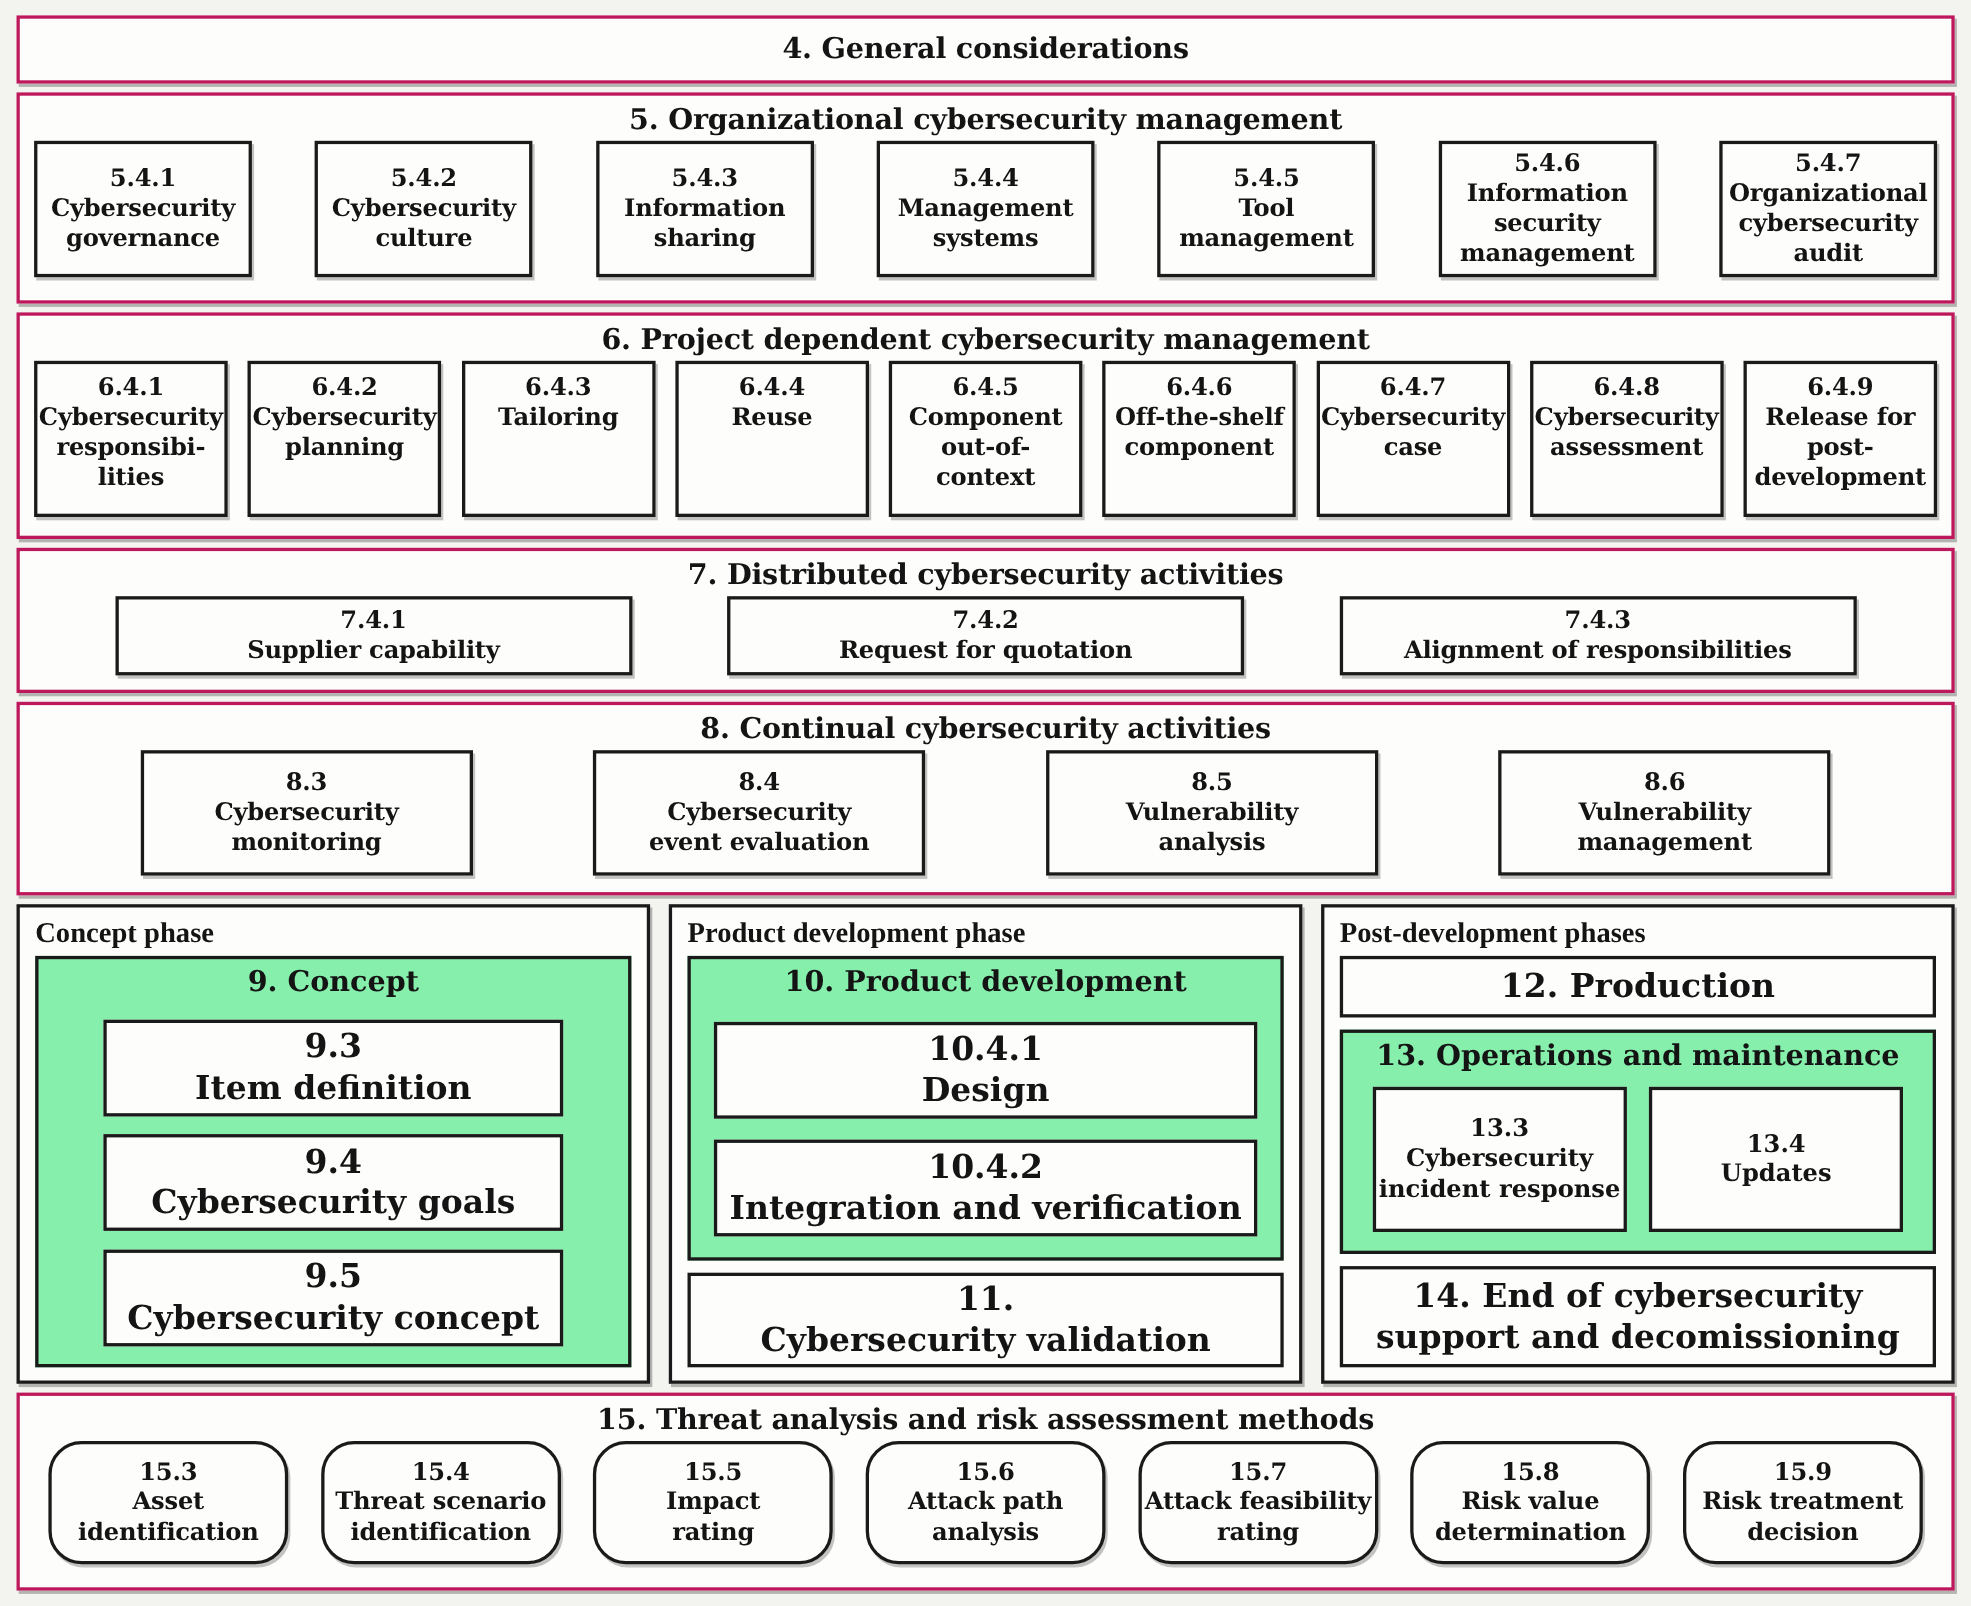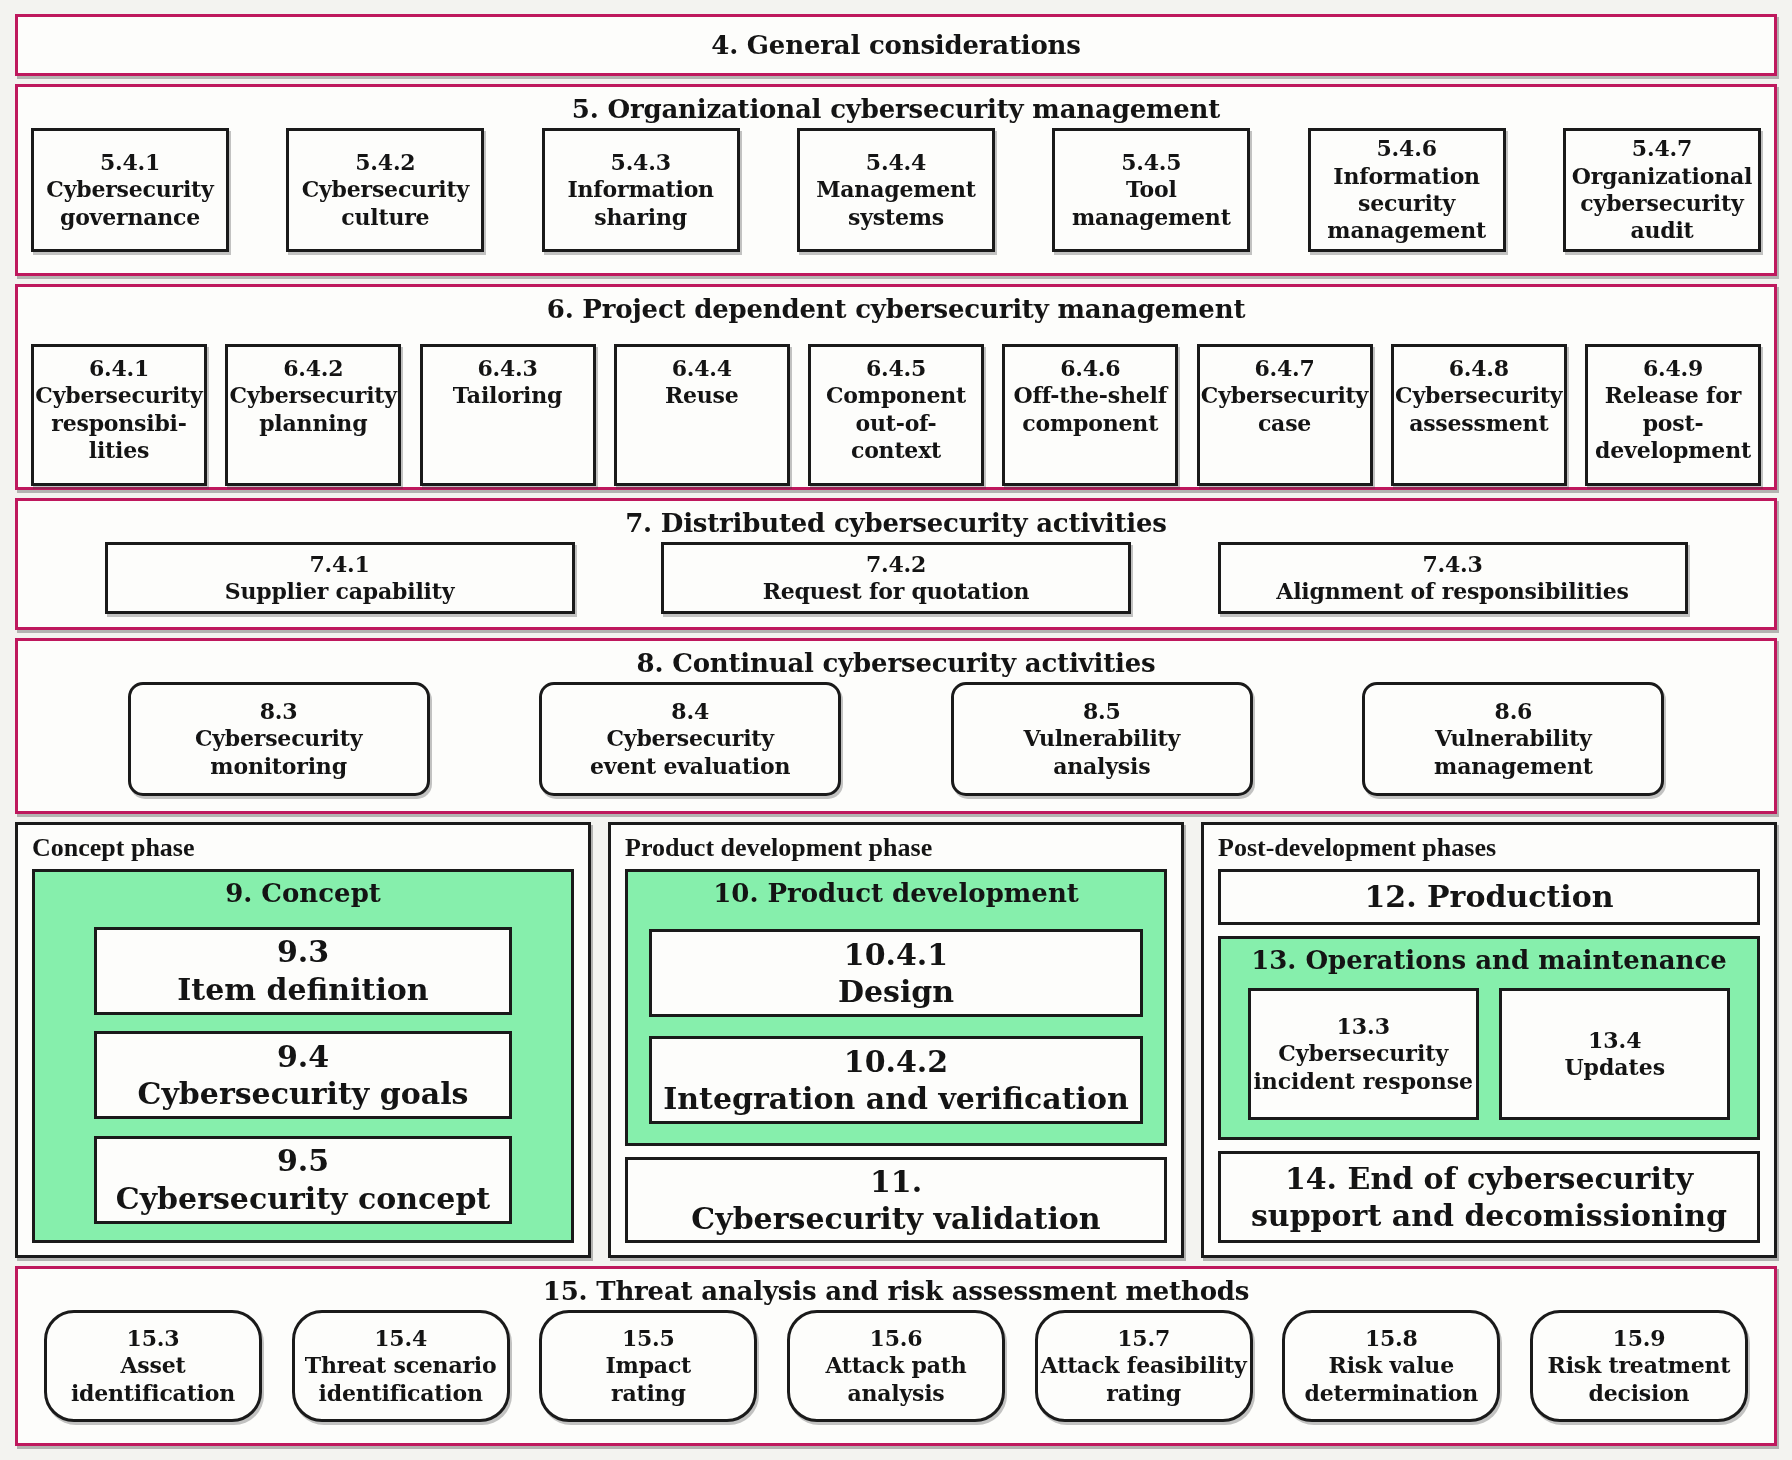--- a/index.html
+++ b/index.html
@@ -44,37 +44,37 @@
     display:flex;flex-direction:column;
     align-items:center;
     text-align:center;
     font-size:22px;
     line-height:1.24;
     letter-spacing:-0.2px;
   }
   .box .num{display:block;}
   .box .lbl{display:block;white-space:pre-line;}
   .v-center{justify-content:center;}
-  .v-top{justify-content:flex-start;padding-top:8px;margin-top:16px;}
+  .v-top{justify-content:flex-start;padding-top:8px;}
 
   
   .s4{height:62px;justify-content:center;}
   .s4 .band-title{padding:0;}
   .s5{height:192px;}
   .s5 .row{padding:0 13px 12px;}
   .s5 .box{width:198px;height:124px;}
   .s6{height:206px;}
   .s6 .row{padding:0 13px 12px;}
   .s6 .box{width:176px;height:142px;}
   .s7{height:132px;}
   .s7 .row{justify-content:space-evenly;padding:0 0 12px;}
   .s7 .box{width:470px;height:72px;}
   .s8{height:176px;}
   .s8 .row{justify-content:space-evenly;padding:0 0 14px;}
-  .s8 .box{width:302px;height:114px;border-radius:15px;}
+  .s8 .box{width:302px;height:114px;}
   .s15{height:180px;}
   .s15 .row{padding:0 26px 16px;}
   .s15 .box{width:218px;height:112px;border-radius:30px;}
 
   
   .phases{
     height:436px;
     display:flex;gap:17px;
   }
   .phase-col{

